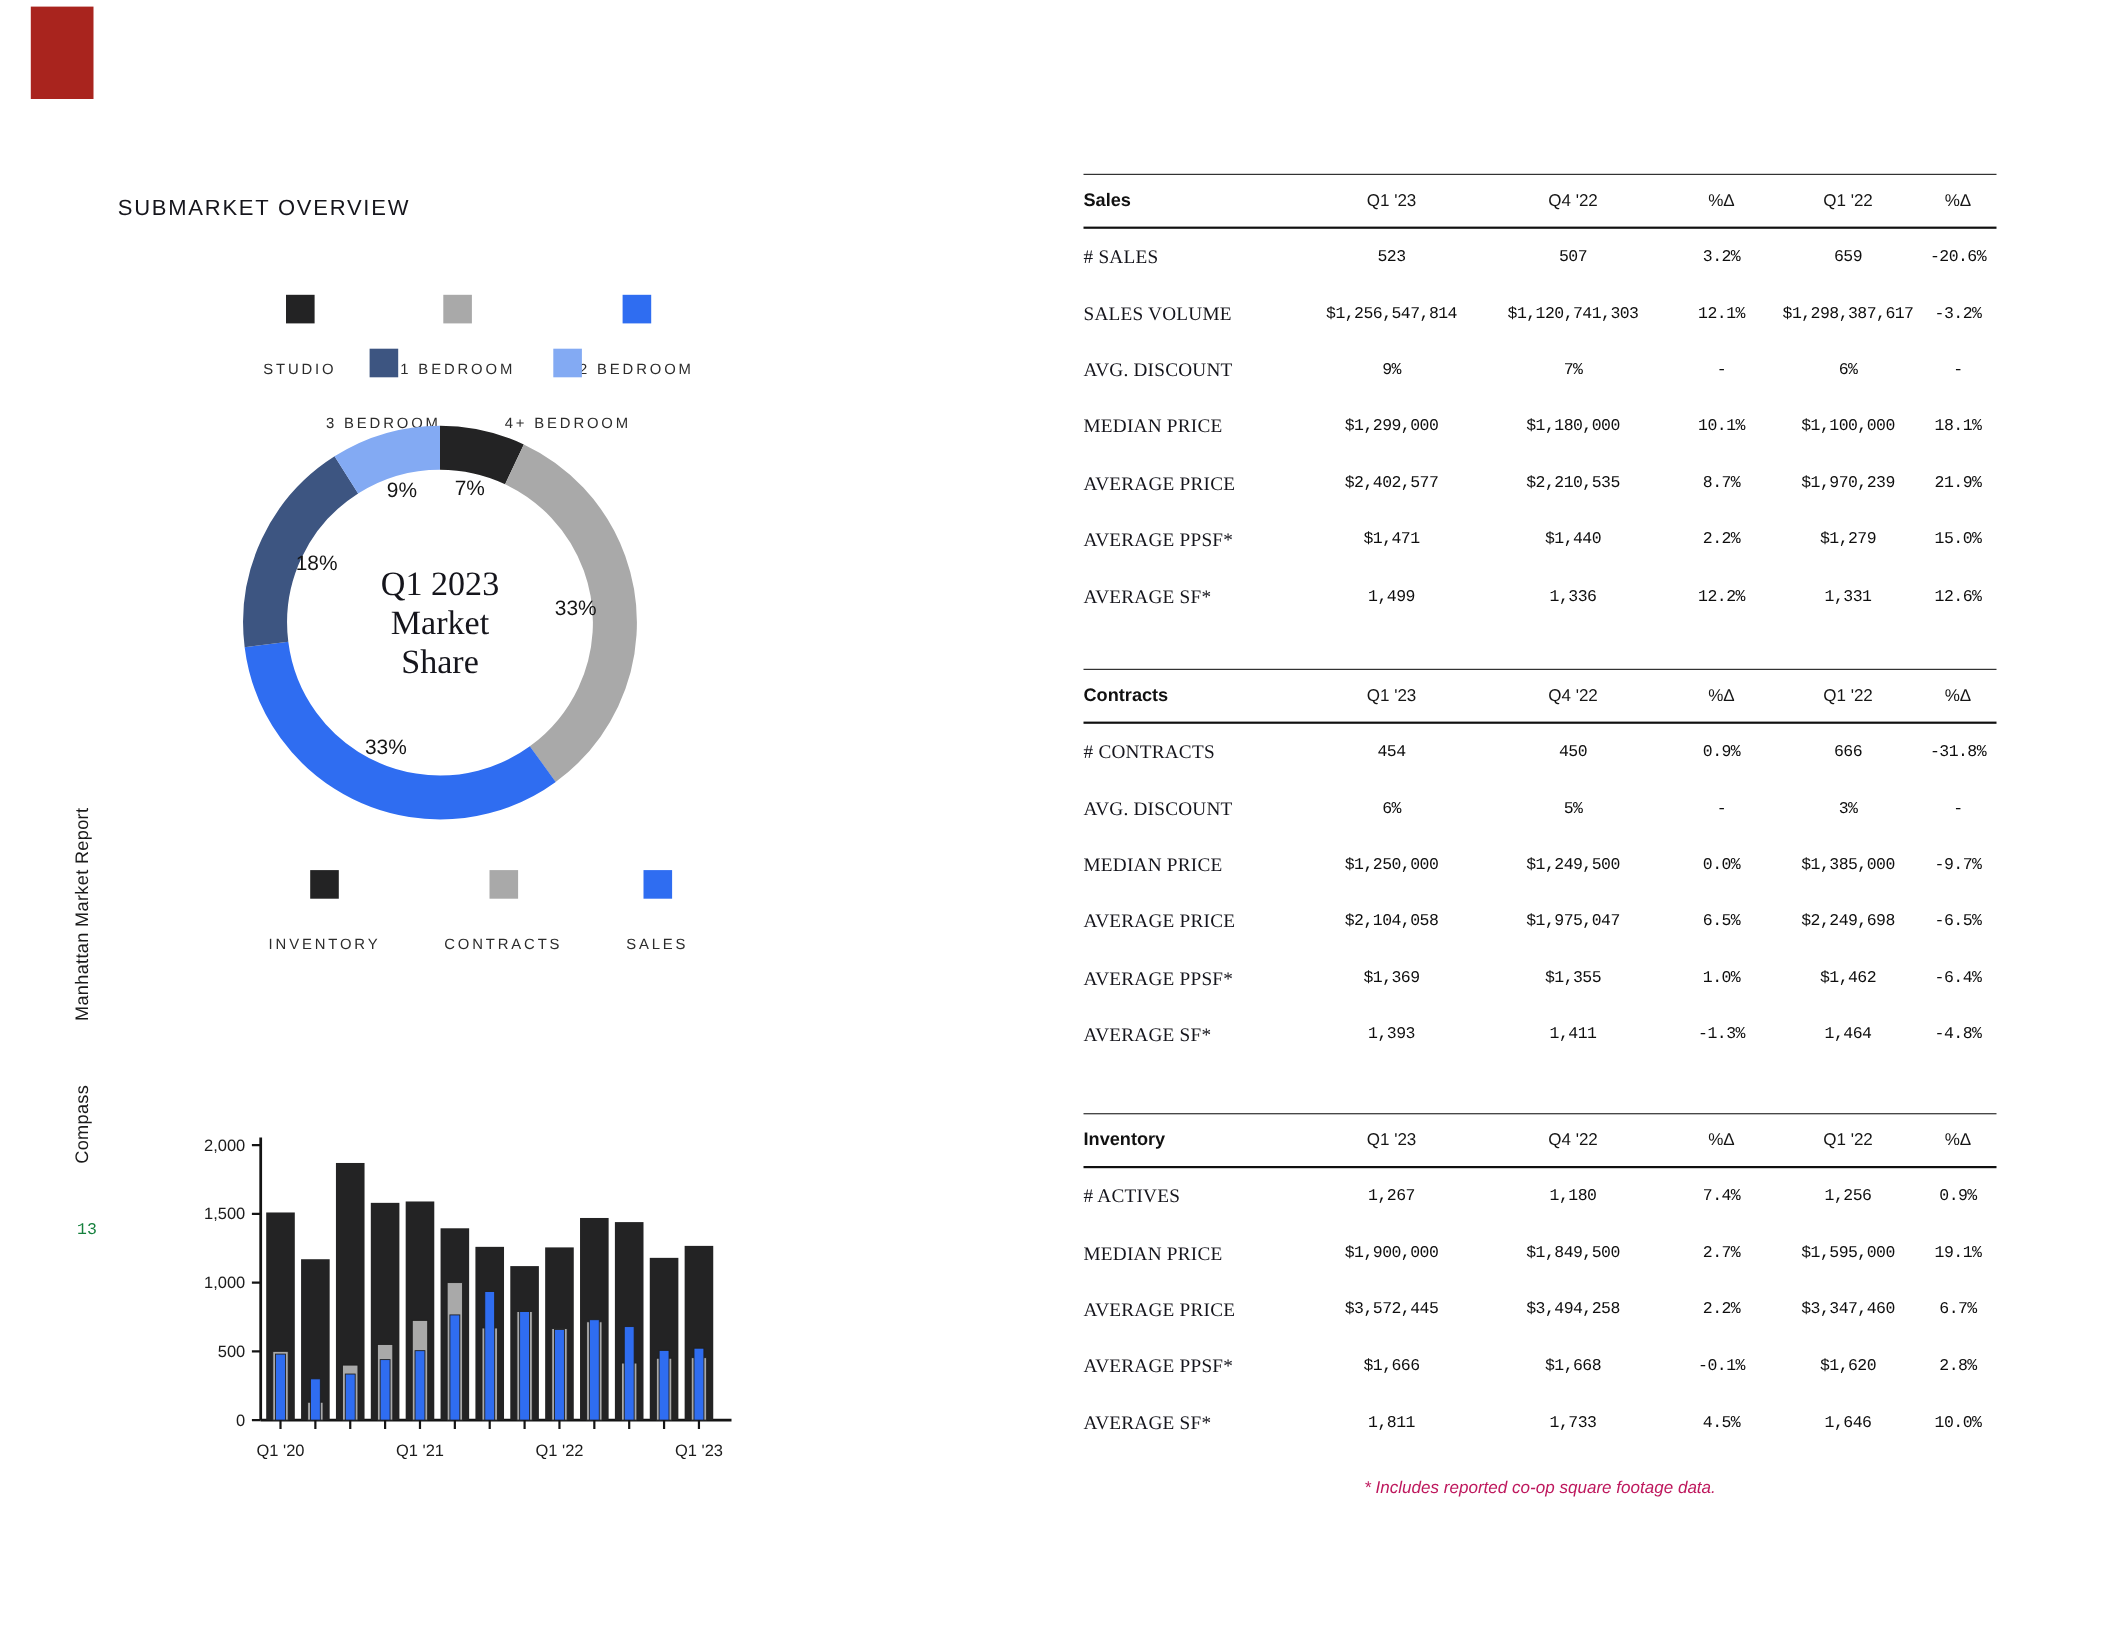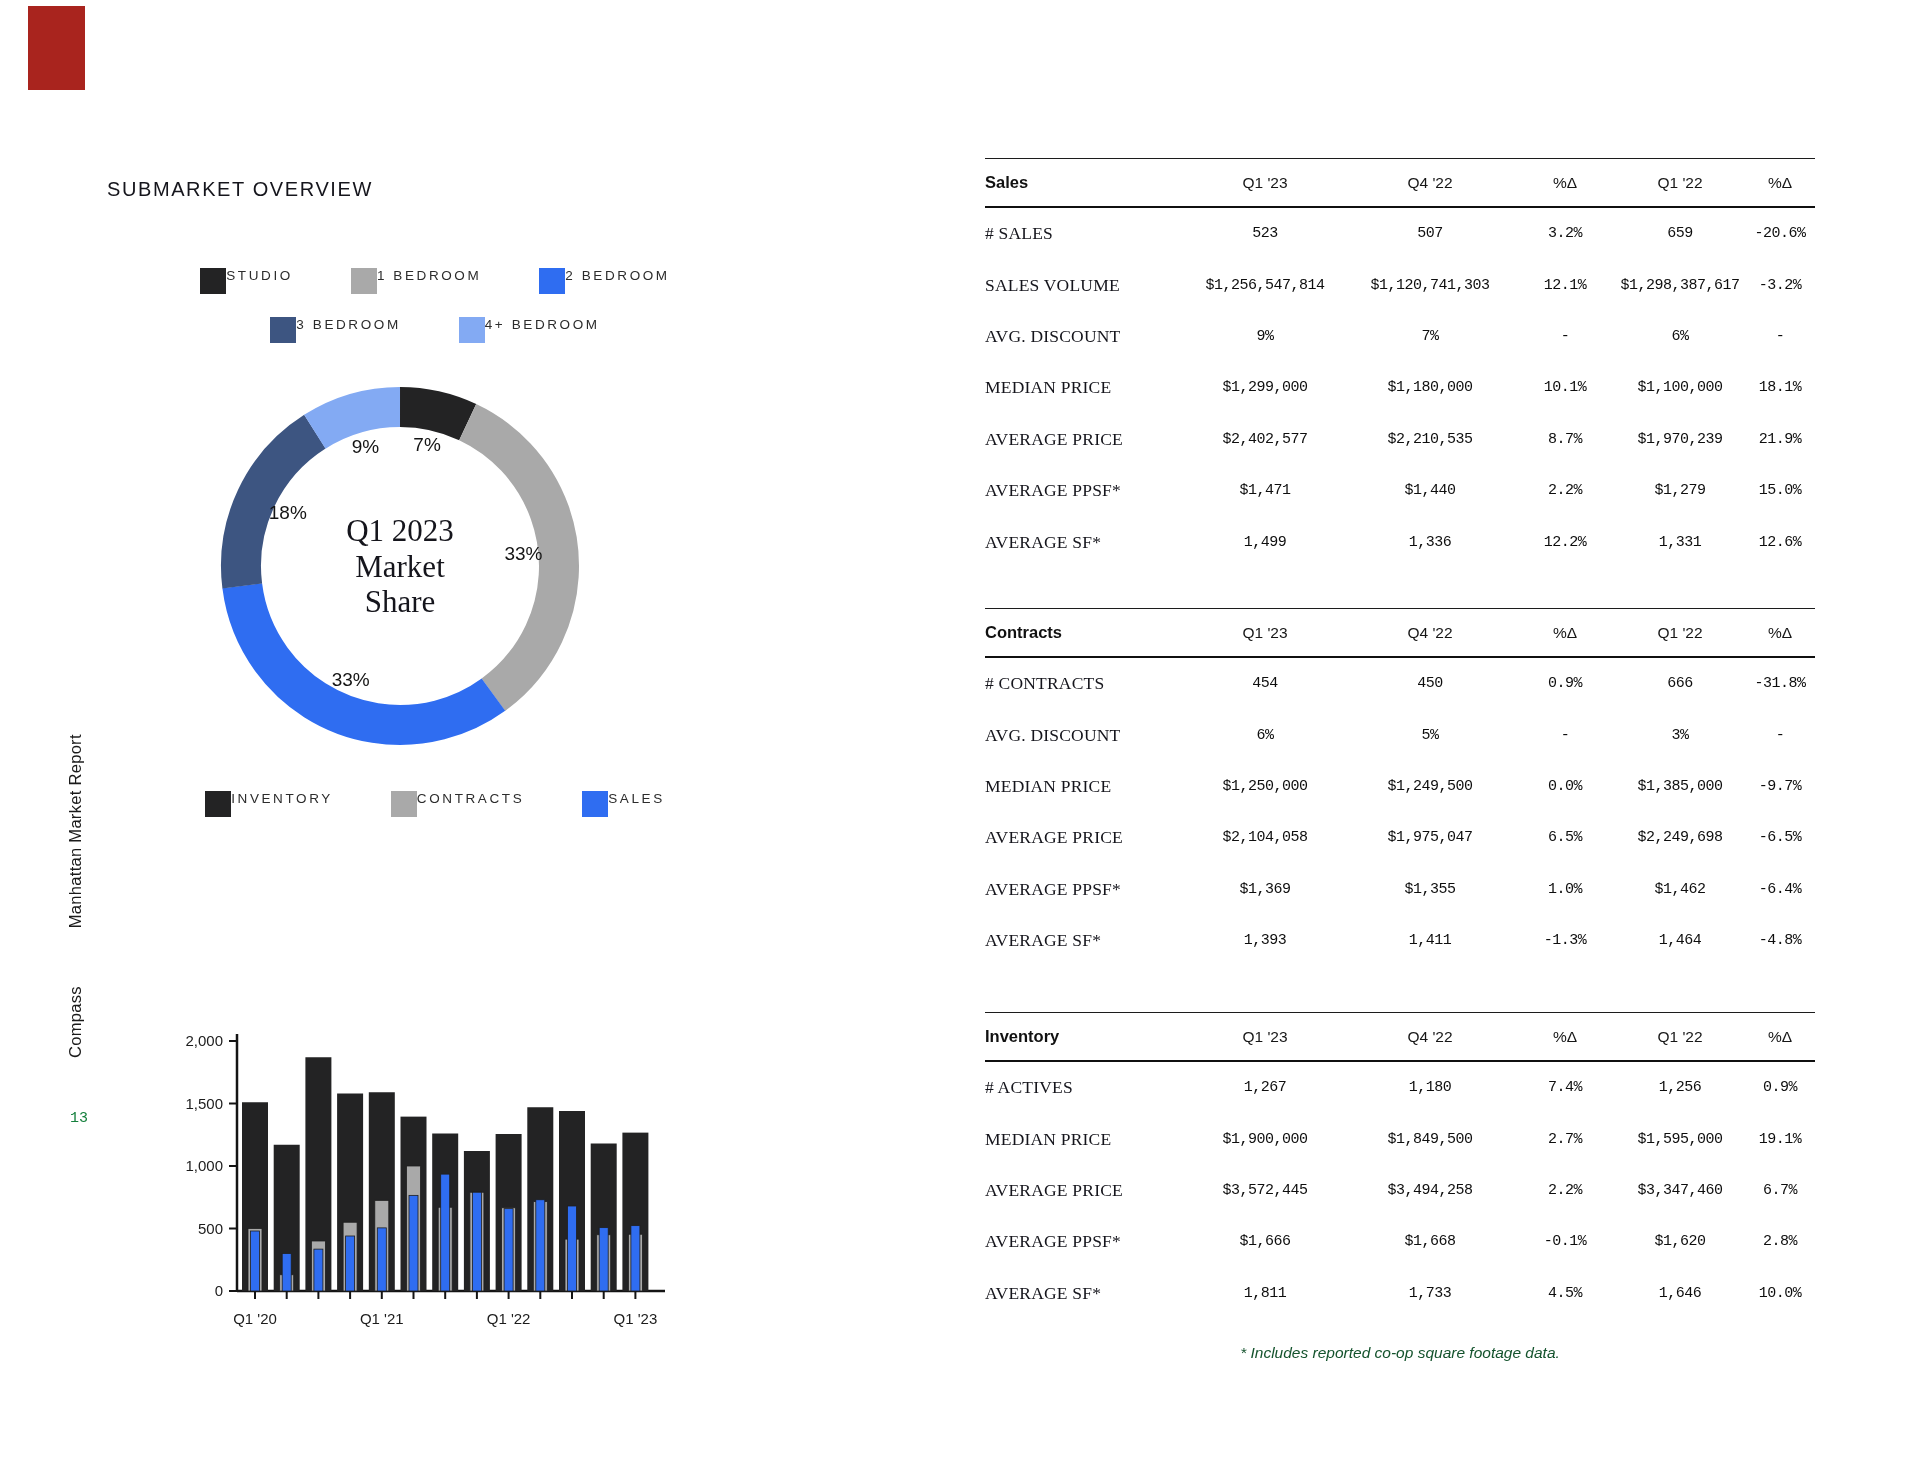--- a/index.html
+++ b/index.html
@@ -13,21 +13,21 @@
   .left-col{position:absolute;left:105px;top:0;width:660px;height:1484px;}
   .page-title{position:absolute;left:0;top:104px;margin:0;font-family:"Liberation Serif",serif;
     font-weight:400;font-size:49px;letter-spacing:.5px;color:#15151c;}
   .page-subtitle{position:absolute;left:2px;top:178px;font-family:Liberation Sans, sans-serif;
     font-size:20px;letter-spacing:1.6px;color:#15151c;}
 
   .legend-row{position:absolute;left:0;width:660px;display:flex;justify-content:center;gap:58px;}
   #donut-legend-1{top:268px;}
   #donut-legend-2{top:305px;margin-top:12px;}
   #bar-legend{top:791px;}
-  .lg-item{display:flex;gap:0;}
+  .lg-item{display:flex;align-items:center;gap:34px;flex-direction:column;}
   .lg-swatch{width:26px;height:26px;flex:0 0 auto;}
   .lg-label{font-size:13.5px;letter-spacing:2.6px;color:#2c2c2c;white-space:nowrap;}
 
   .donut-wrap{position:absolute;left:95px;top:366px;width:400px;height:400px;}
   .donut-wrap svg{position:absolute;left:0;top:0;}
   .donut-center{position:absolute;left:50%;top:50%;transform:translate(-50%,-50%);
     text-align:center;font-family:"Liberation Serif",serif;font-size:31px;line-height:1.15;color:#15151c;}
   .donut-pct{position:absolute;transform:translate(-50%,-50%);font-size:19px;color:#141414;}
 
   .bar-wrap{position:absolute;left:70px;top:1026px;width:530px;height:320px;}
@@ -42,21 +42,21 @@
   .tbl{position:absolute;left:0;width:830px;}
   .tbl-head,.tbl-row{display:grid;grid-template-columns:200px 160px 170px 100px 130px 70px;align-items:center;}
   .tbl-head{height:47px;border-top:1.5px solid #1c1c1c;border-bottom:2.5px solid #101010;}
   .tbl-title{font-weight:bold;font-size:16.5px;color:#111;}
   .tbl-col{text-align:center;font-size:15.5px;color:#161616;}
   .tbl-row{height:51.4px;}
   .tbl-label{font-family:"Liberation Serif",serif;font-size:17.5px;letter-spacing:.2px;color:#15151c;white-space:nowrap;}
   .tbl-val{font-family:"Liberation Mono","DejaVu Sans Mono",monospace;font-size:15px;
     letter-spacing:-.5px;text-align:center;color:#0e0e0e;white-space:nowrap;}
   .footnote{position:absolute;left:985px;top:1344px;width:830px;text-align:center;
-    font-style:italic;font-size:15.5px;color:#14532d;}
+    font-style:italic;font-size:15.5px;color:#be185d;}
 </style>
 </head>
 <body>
 
 <div class="corner-mark" style="background: rgb(169, 36, 30);"></div>
 
 <div class="left-col">
   <div class="page-subtitle">SUBMARKET OVERVIEW</div>
 
   <div class="legend-row" id="donut-legend-1">

